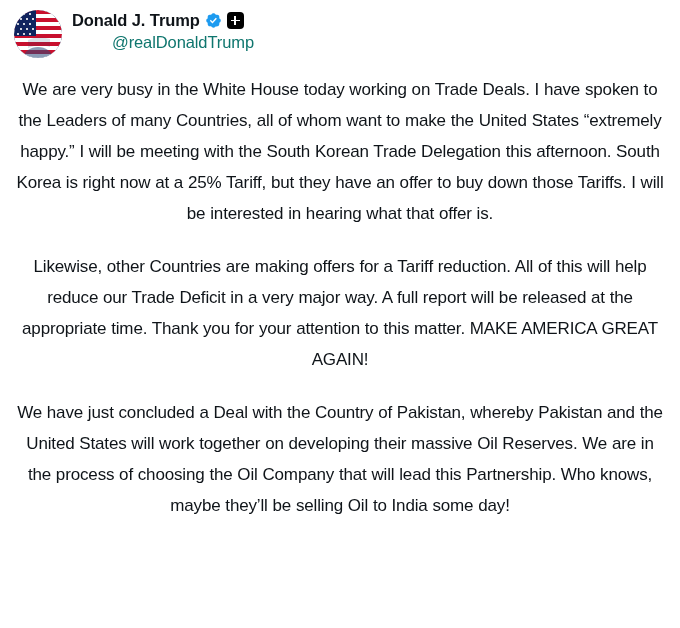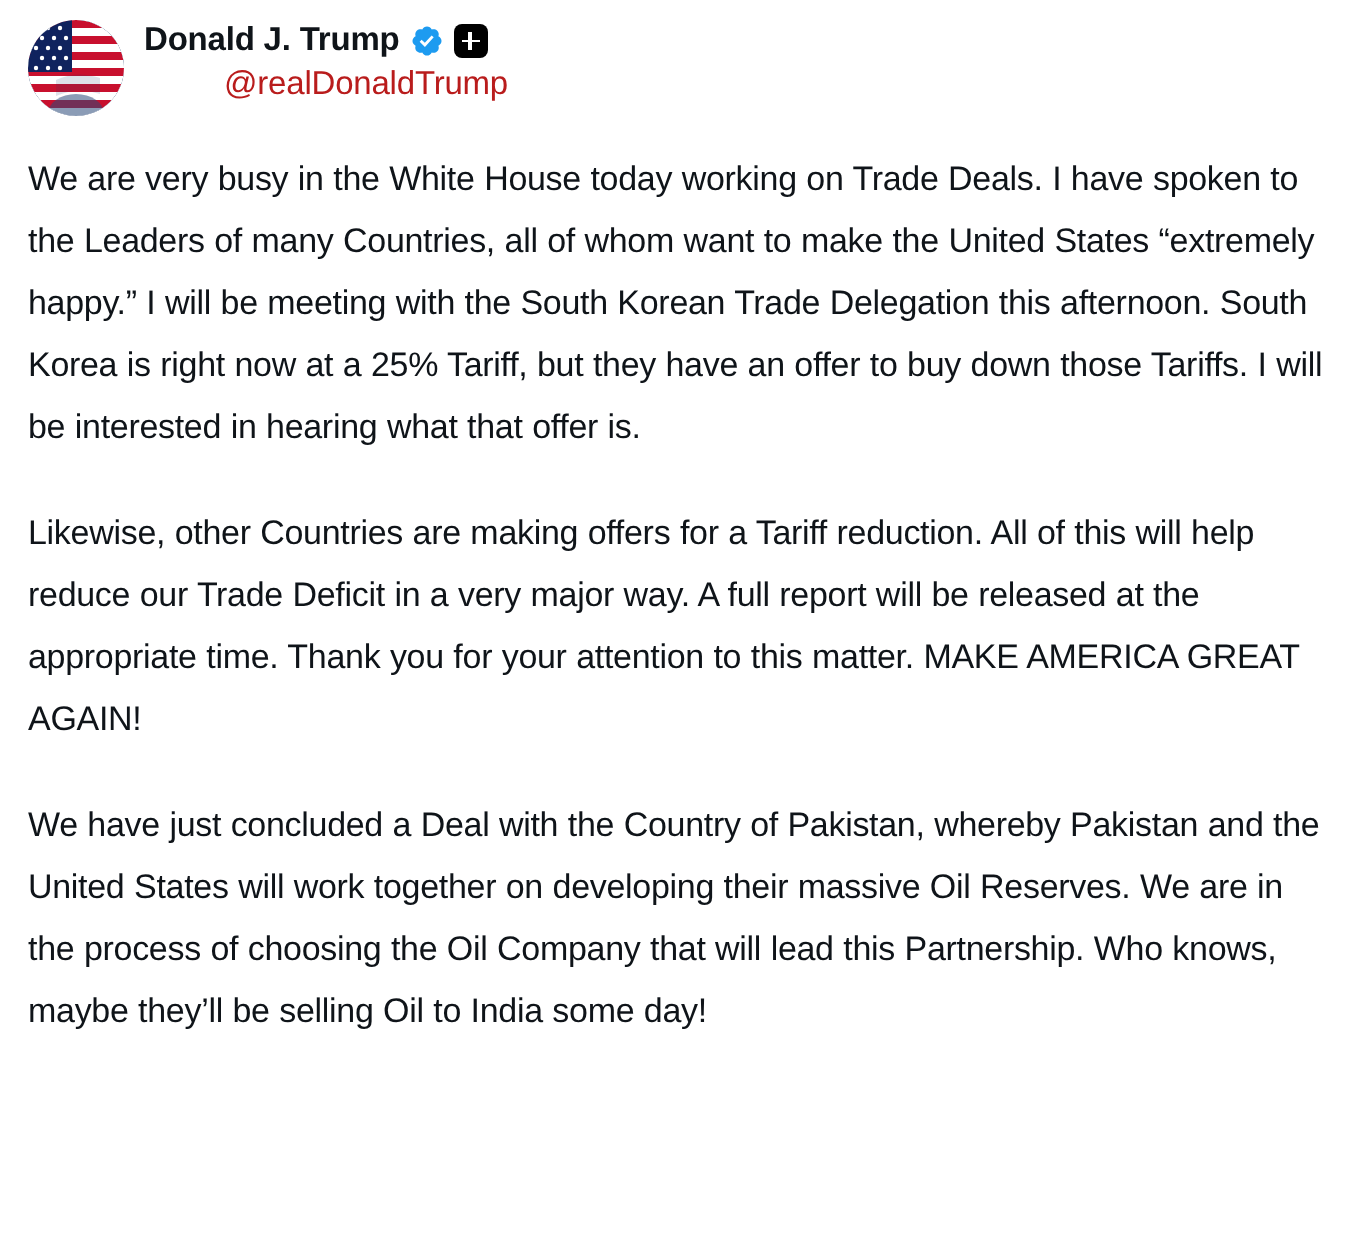--- a/index.html
+++ b/index.html
@@ -15,20 +15,21 @@
     overflow: hidden;
   }
 
   .post {
     width: 680px;
     height: 448px;
     box-sizing: border-box;
     padding: 10px 14px 0 14px;
     background: #ffffff;
     position: relative;
+    text-align: center;
   }
 
   
   .header {
     display: flex;
     align-items: flex-start;
     gap: 10px;
     height: 58px;
   }
 
@@ -82,21 +83,21 @@
     background: #ffffff;
   }
   .plus-badge::before {
     left: 4px; right: 4px; top: 7.6px; height: 1.9px;
   }
   .plus-badge::after {
     top: 4px; bottom: 4px; left: 7.6px; width: 1.9px;
   }
   .handle {
     font-size: 16.5px;
-    color: #b91c1c;
+    color: #0f766e;
     margin-top: 4px;
     letter-spacing: -0.1px;
     margin-left: 40px;
   }
 
   
   .body-text {
     margin-top: 6px;
     font-size: 17px;
     line-height: 31px;

